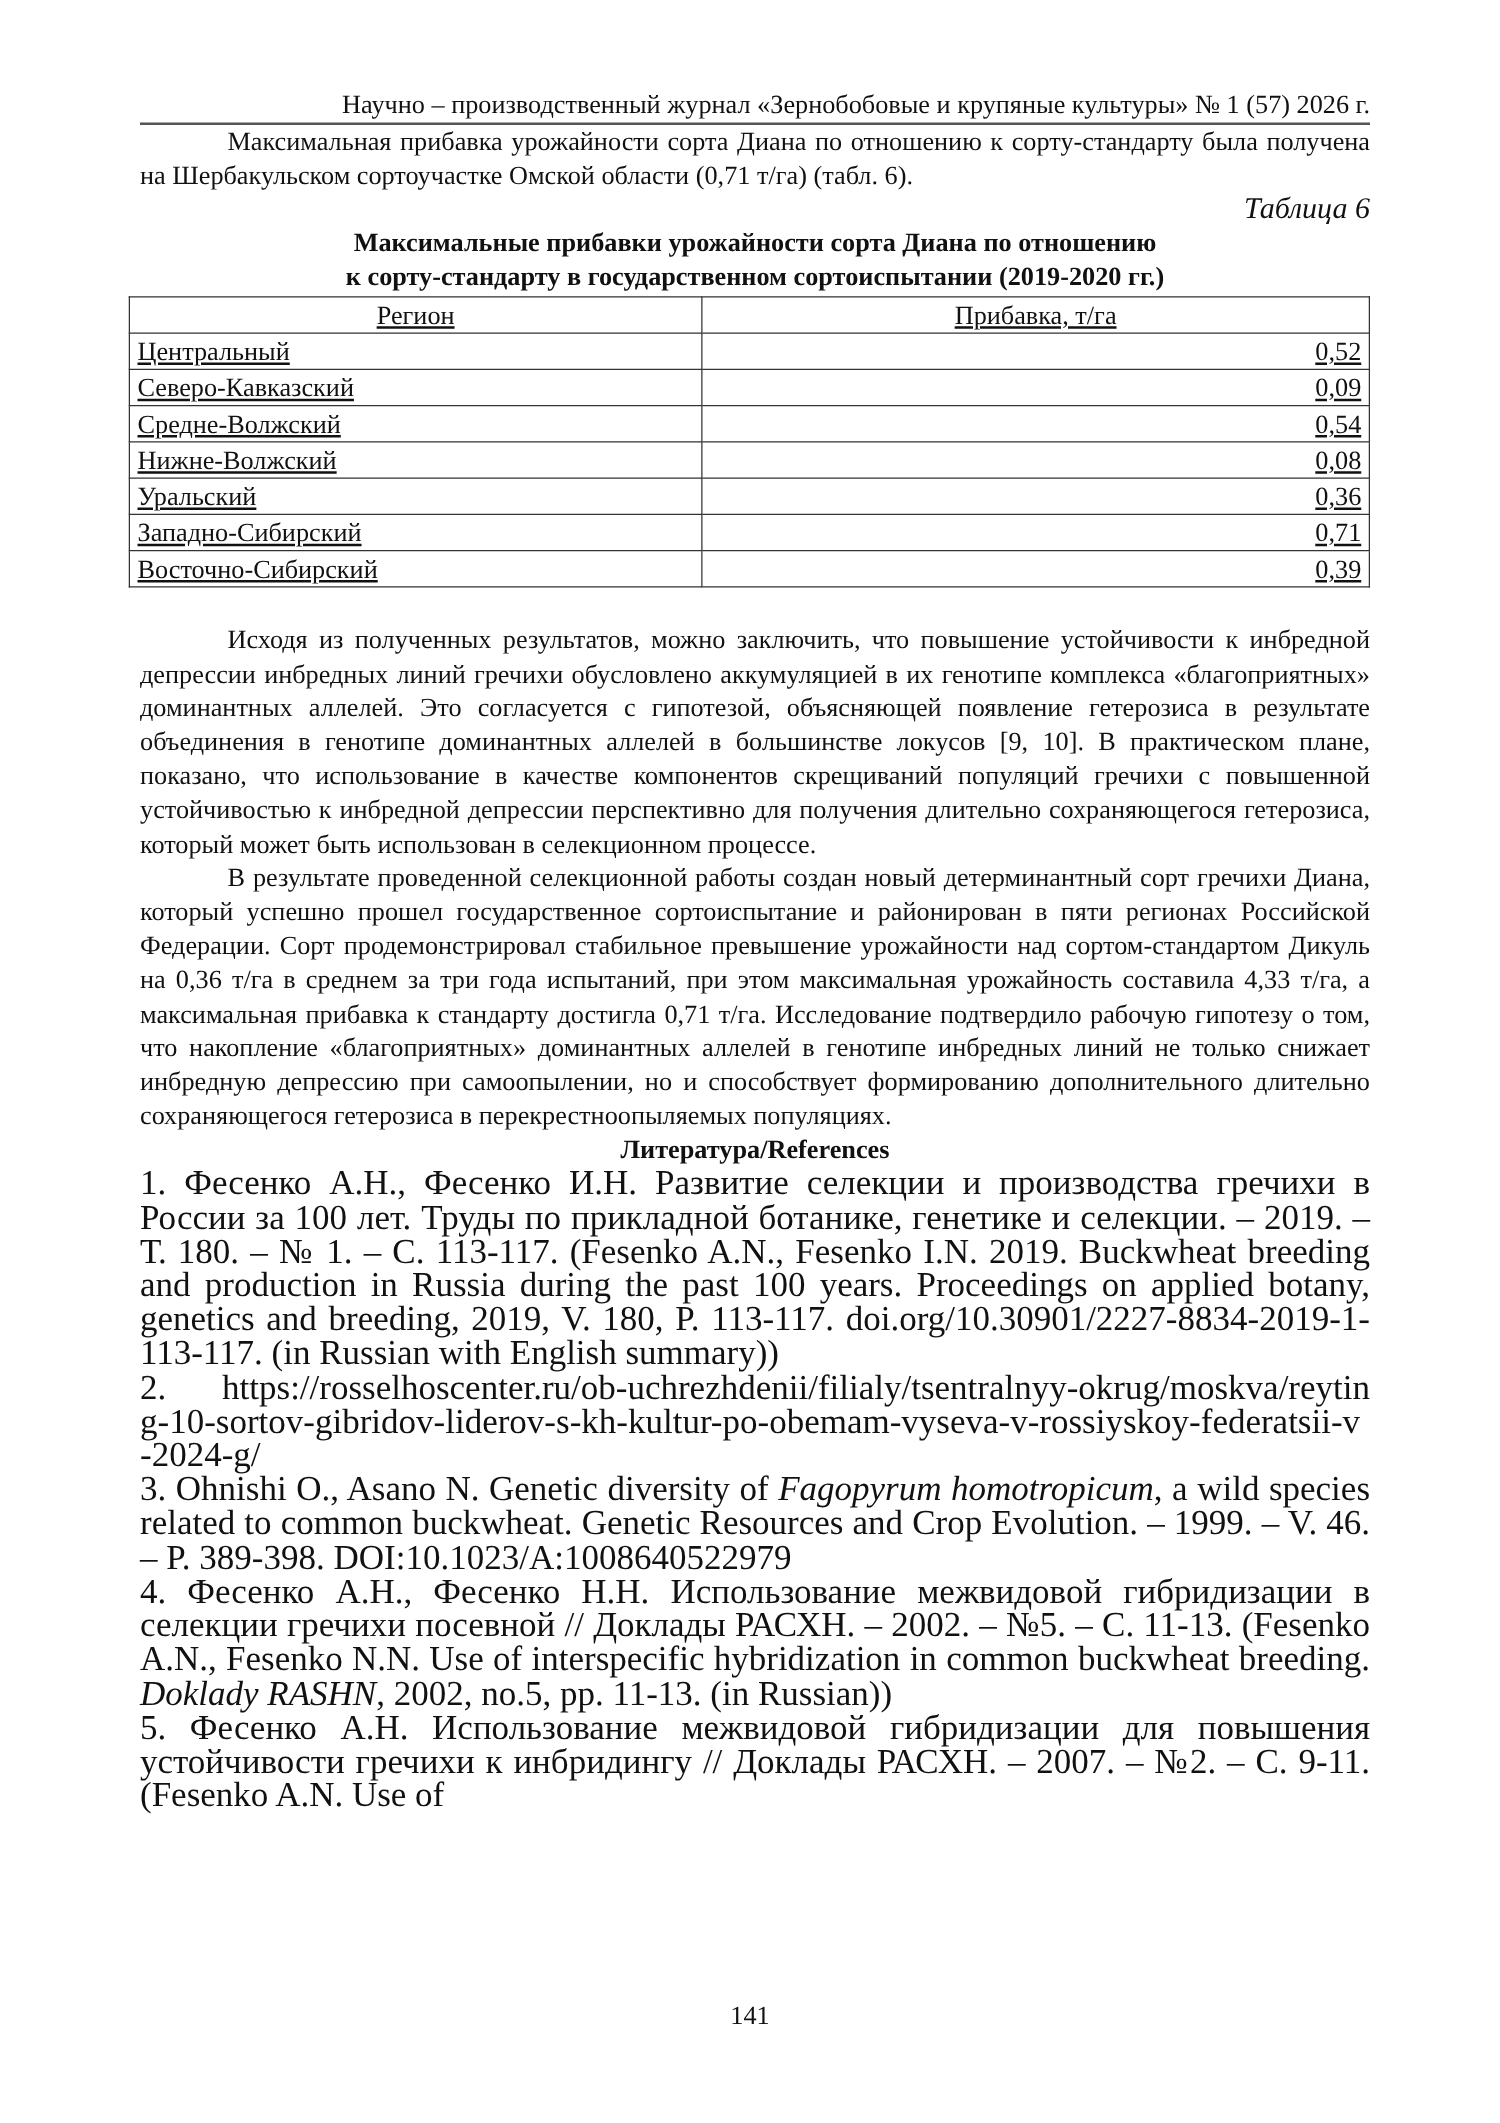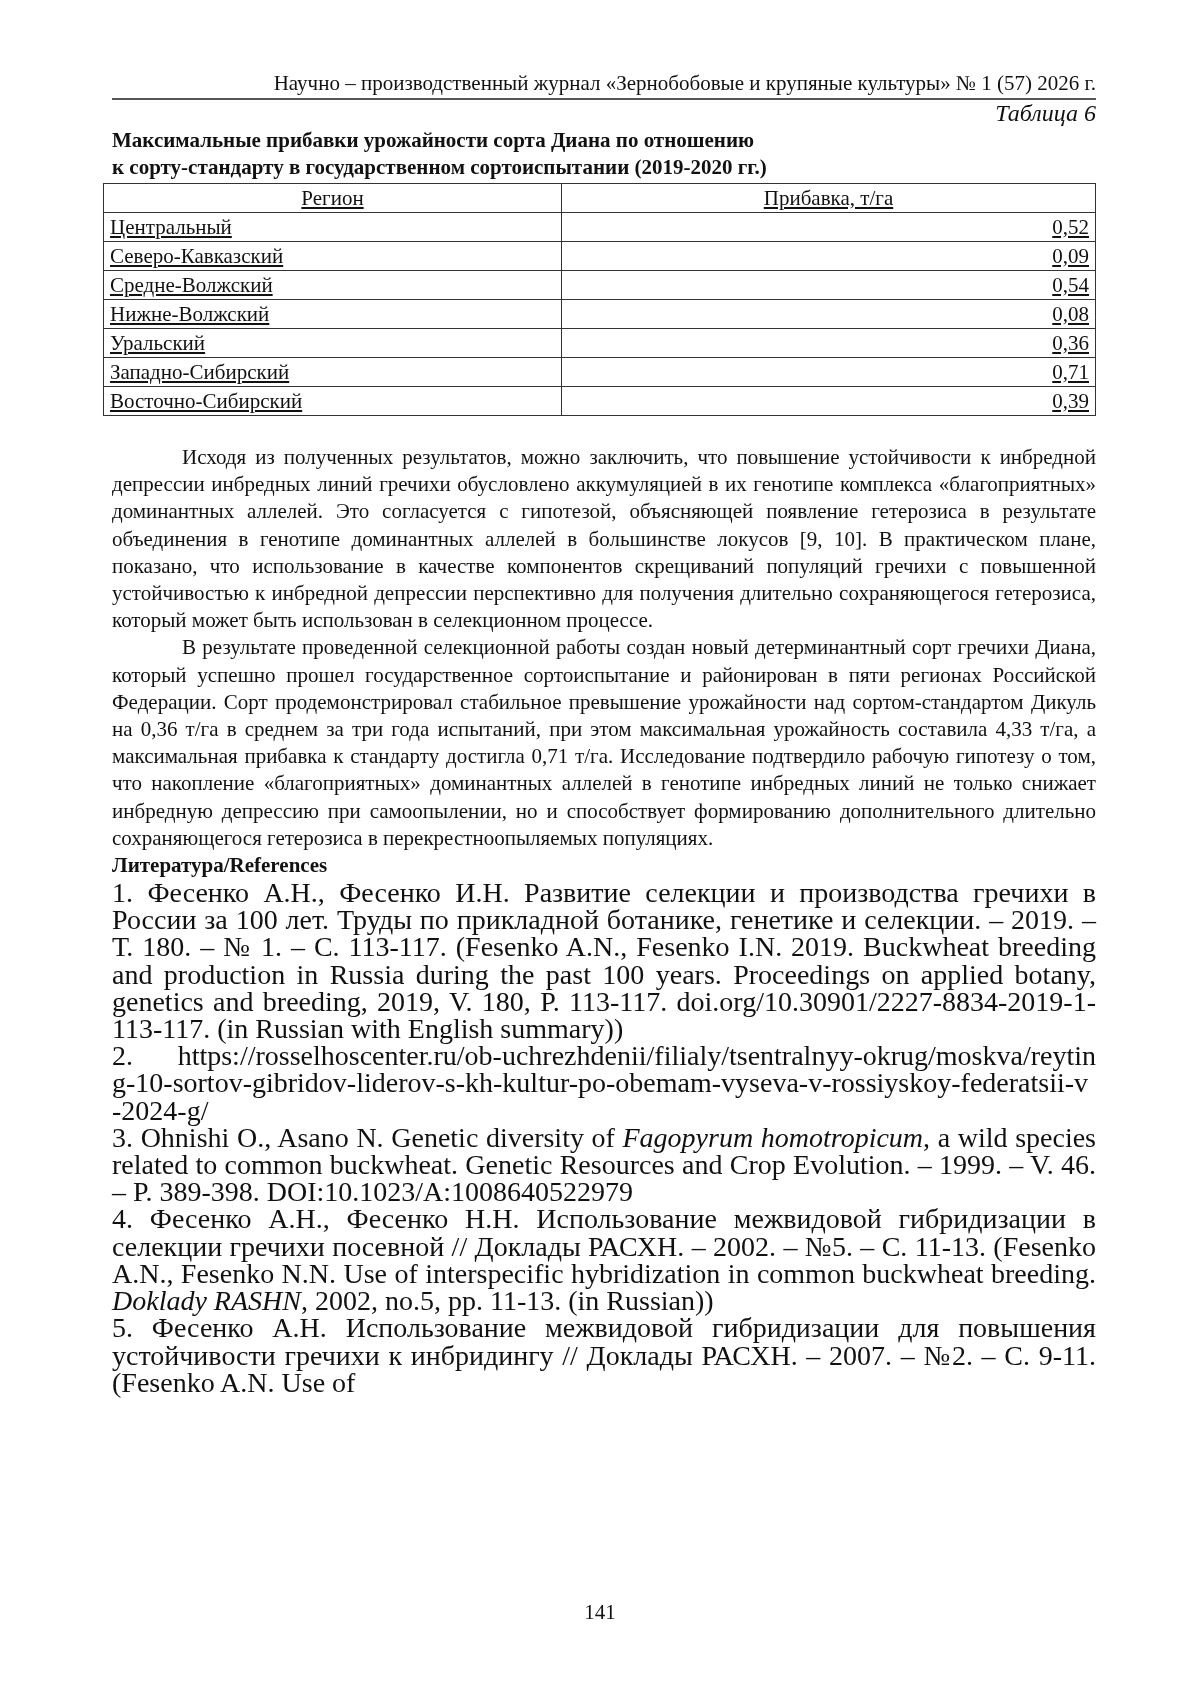--- a/index.html
+++ b/index.html
@@ -10,21 +10,21 @@
     }
     .page { position: absolute; left: 112px; top: 70px; width: 984px; }
     .running-header {
       text-align: right; font-size: 21px; line-height: 26px;
       padding-bottom: 2px; border-bottom: 2px solid #555555;
       margin-left: 0; white-space: nowrap;
     }
     p { margin: 0; font-size: 21px; line-height: 27.2px; text-align: justify; }
     .indent { text-indent: 70px; }
     .right { text-align: right; font-size: 24px; line-height: 27px; font-style: italic; }
-    .center-bold { text-align: left; font-weight: bold; font-size: 21px; line-height: 27px; }
+    .center-bold { text-align: center; font-weight: bold; font-size: 21px; line-height: 27px; }
     table.data {
       border-collapse: collapse; margin-left: -9px; width: 993px;
       font-size: 21px; line-height: 27px; margin-top: 2px; text-decoration: underline;
     }
     table.data th, table.data td {
       border: 1.5px solid #333333; padding: 0 6px; height: 28px; font-weight: normal;
     }
     table.data th { text-align: center; }
     table.data td.val { text-align: right; }
     table.data col.c1 { width: 458px; }
@@ -36,20 +36,21 @@
     }
     i { font-style: italic; }
   </style>
 </head>
 <body>
 
 <div class="page">
 
   <div class="running-header">Научно – производственный журнал «Зернобобовые и крупяные культуры» № 1 (57) 2026 г.</div>
 
+  <p class="indent">Максимальная прибавка урожайности сорта Диана по отношению к сорту-стандарту была получена на Шербакульском сортоучастке Омской области (0,71 т/га) (табл. 6).</p>
 
   <div class="right">Таблица 6</div>
   <div class="center-bold">Максимальные прибавки урожайности сорта Диана по отношению</div>
   <div class="center-bold">к сорту-стандарту в государственном сортоиспытании (2019-2020 гг.)</div>
 
   <table class="data">
     <colgroup>
         <col class="c1">
         <col>
       </colgroup>

